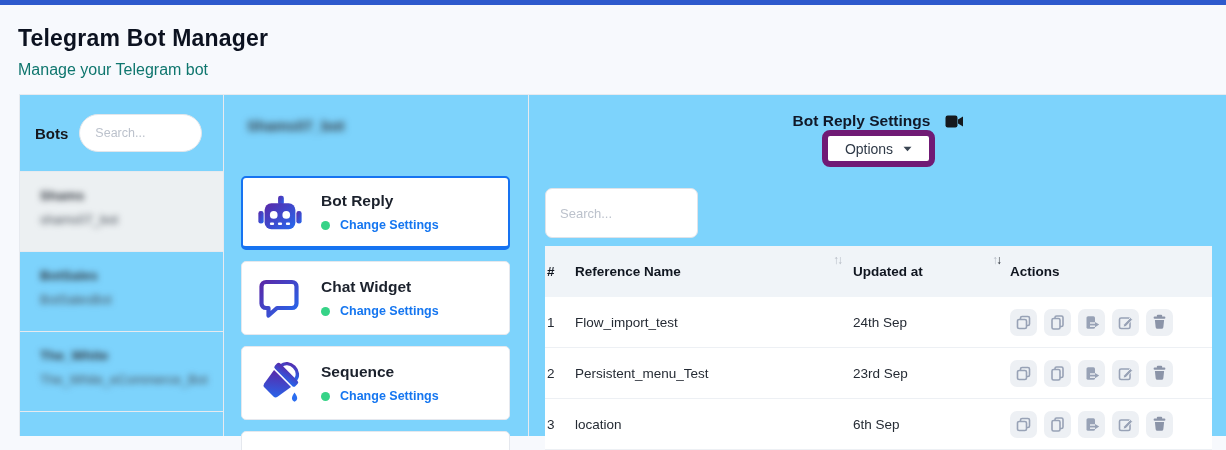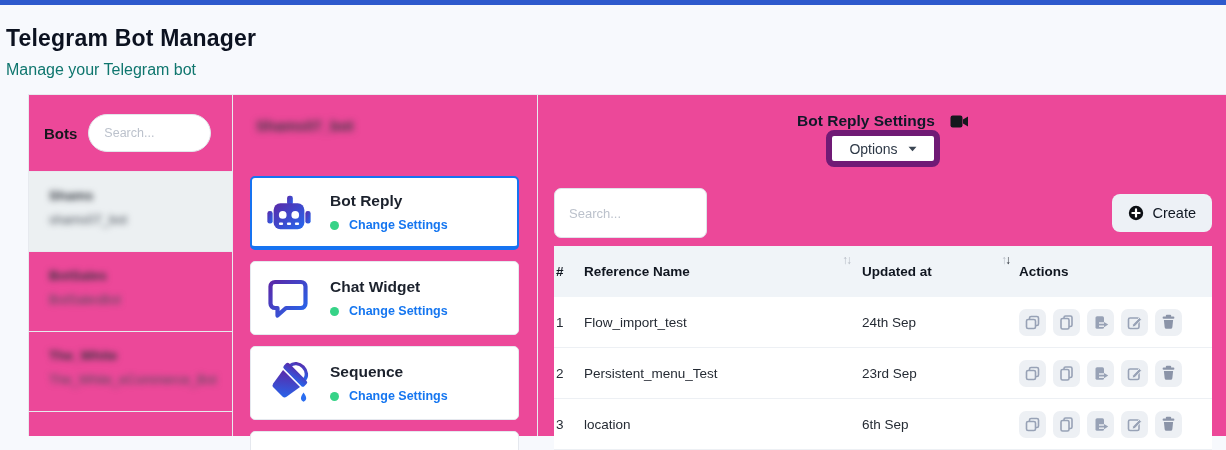--- a/index.html
+++ b/index.html
@@ -1,23 +1,23 @@
 <!DOCTYPE html>
 <html><head>
 <meta charset="utf-8">
 <style>
   * { margin:0; padding:0; box-sizing:border-box; }
   html,body { width:1226px; height:450px; overflow:hidden;
     font-family:"Liberation Sans", sans-serif; background:#f7f9fd; }
   .topbar { height:5px; background:#2e5acd; width:100%; }
-  .page-head { padding:20px 0 0 6px; }
+  .page-head { padding:20px 0 0 18px; }
   .page-title { font-size:23px; font-weight:700; color:#0c1220; letter-spacing:.2px; }
   .page-sub { font-size:16px; color:#0f766e; margin-top:9px; }
-  .main { display:flex; margin-left:28px; margin-top:15px; height:342px;
-    background:#ec4899; border:1px solid #e7eaef; border-right:none; border-bottom:none; }
+  .main { display:flex; margin-left:19px; margin-top:15px; height:342px;
+    background:#7dd3fc; border:1px solid #e7eaef; border-right:none; border-bottom:none; }
 
   
   .col-bots { flex:0 0 204px; border-right:1px solid #e7eaef; }
   .bots-head { height:77px; display:flex; align-items:center; padding:0 10px 0 15px; gap:11px;
     border-bottom:1px solid #e7eaef; }
   .bots-title { font-size:15px; font-weight:700; color:#16181d; }
   .pill-search { width:123px; height:38px; border:1px solid #e2e6eb; border-radius:19px;
     padding:0 15px; font-size:12.5px; color:#5a6270; outline:none; background:#fff;
     font-family:"Liberation Sans", sans-serif; }
   .bot-item { height:80px; padding:16px 14px 0 20px; border-bottom:1px solid #e7eaef; cursor:pointer; }
@@ -191,27 +191,20 @@
       <button class="btn-options">
         <span>Options</span>
         <svg width="9" height="6" viewBox="0 0 9 6">
           <path d="M0.5 0.8 L4.5 5.2 L8.5 0.8 Z" fill="#3a4552"></path>
         </svg>
       </button>
     </div>
 
     <div class="toolbar">
       <input class="search-lg" type="text" placeholder="Search..." style="">
-      <button class="btn-create">
-        <svg width="16" height="16" viewBox="0 0 16 16">
-          <circle cx="8" cy="8" r="7.2" fill="#0c0f14"></circle>
-          <path d="M8 4.4 V11.6 M4.4 8 H11.6" stroke="#fff" stroke-width="2.2" stroke-linecap="round"></path>
-        </svg>
-        <span>Create</span>
-      </button>
     </div>
 
     <div class="table">
       <div class="thead">
         <div class="th c-idx">#</div>
         <div class="th c-ref">
           <span>Reference Name</span>
           <span class="sort"><span class="up">↑</span><span class="dn">↓</span></span>
         </div>
         <div class="th c-upd">

